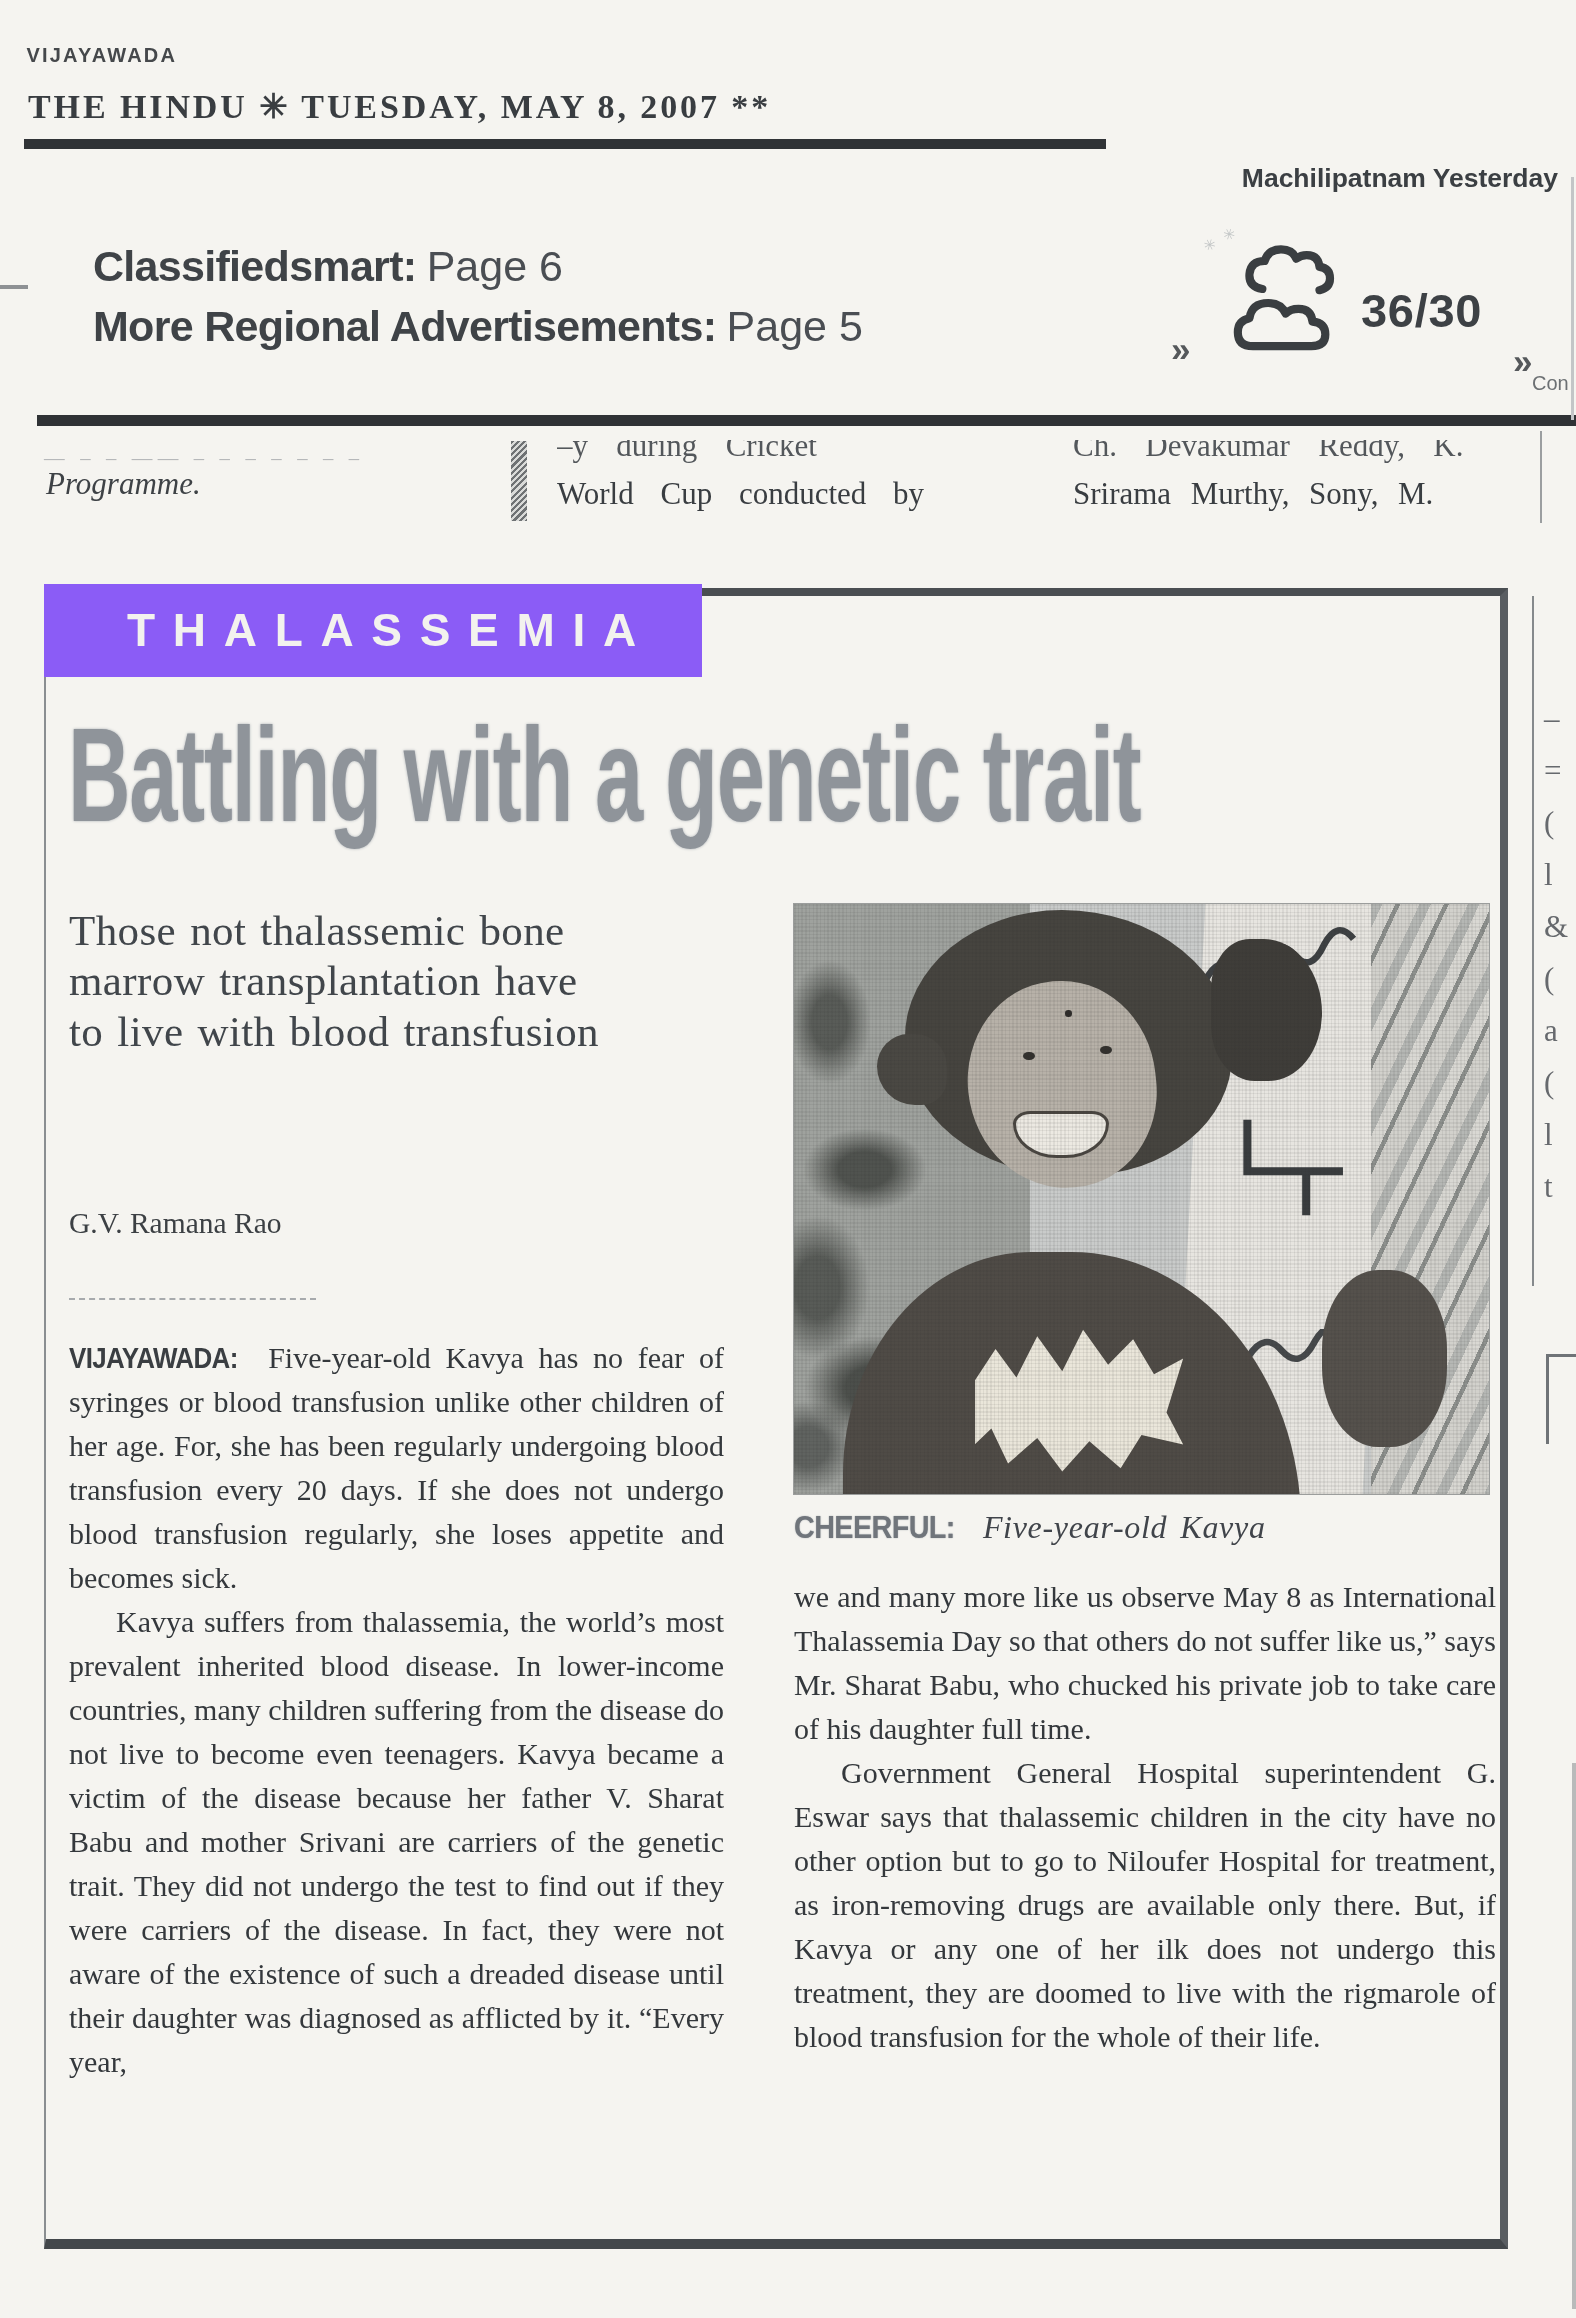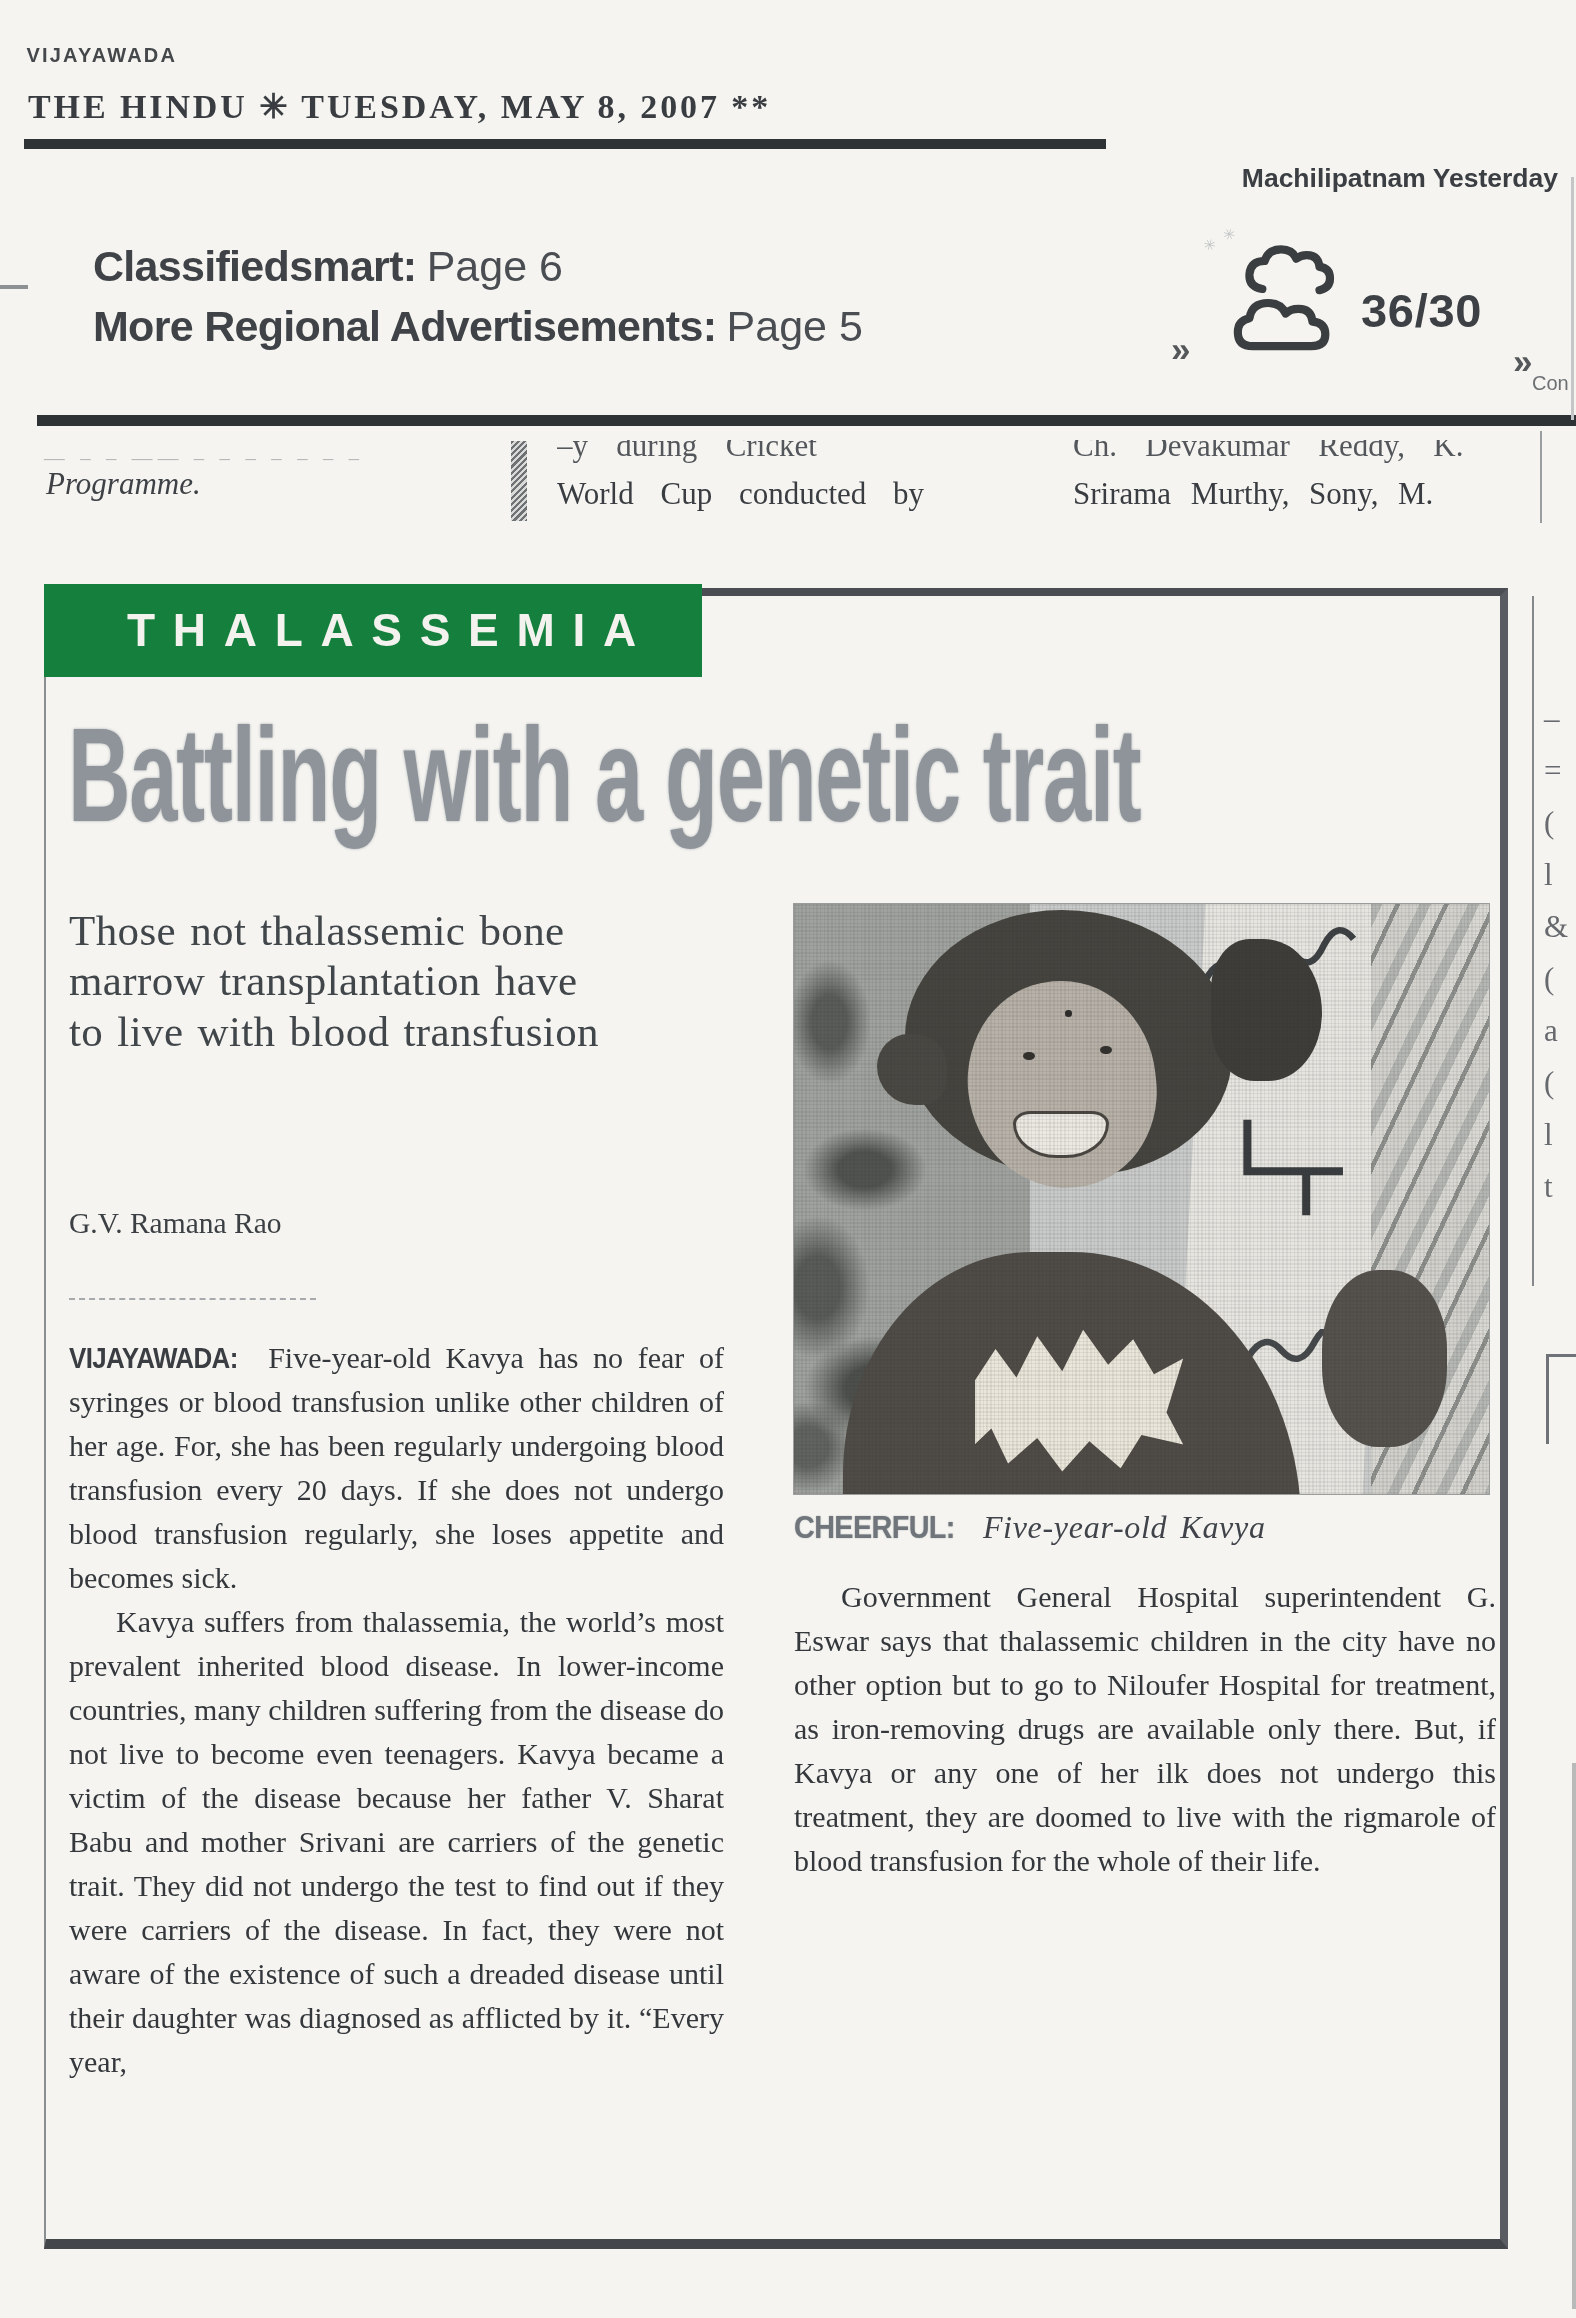--- a/index.html
+++ b/index.html
@@ -41,21 +41,21 @@
   .cut-mid{left:557px;top:440px;width:487px;}
   .cut-right{left:1073px;top:440px;width:465px;}
   .snippet-mid{left:557px;top:476px;font-size:31px;color:#393d41;word-spacing:19px;}
   .snippet-right{left:1073px;top:476px;font-size:31px;color:#393d41;word-spacing:11.8px;}
   .snippet-edge-line{left:1540px;top:431px;width:2.2px;height:92px;background:#9b9ea0;}
 
   
   .article-box{left:44px;top:588px;width:1464px;height:1661px;box-sizing:border-box;
                border-top:8.8px solid #4a4e52;border-right:8.8px solid #595d61;
                border-bottom:10.3px solid #43474b;border-left:2.9px solid #8a8e91;}
-  .kicker{left:44px;top:584px;width:658px;height:93px;background:#15803d;z-index:5;
+  .kicker{left:44px;top:584px;width:658px;height:93px;background:#8b5cf6;z-index:5;
           font-size:46px;font-weight:700;letter-spacing:17.7px;color:#f3f2ee;
           line-height:93px;padding-left:83px;box-sizing:border-box;white-space:nowrap;}
   .headline{left:68px;top:699px;width:1409px;font-size:111px;font-weight:700;letter-spacing:-1.5px;
             color:#8f949a;white-space:nowrap;transform:scale(0.78,1.2);transform-origin:top left;
             text-shadow:0 0 2.9px #a8adb2;}
   .deck{left:69px;top:906px;width:531px;font-size:43px;line-height:1.17;color:#41464b;letter-spacing:0.4px;word-spacing:2.9px;}
   .byline{left:69px;top:1207px;font-size:29.5px;color:#3c4044;}
   .byline-rule{left:69px;top:1298px;width:247px;border-top:2.9px dashed #a7aaad;}
   .bodycol{font-size:30px;line-height:44px;text-align:justify;color:#34383c;}
   .bodycol p{margin:0;}
@@ -190,20 +190,21 @@
   <div class="ph-arm"></div>
   <div class="ph-lace"></div>
   <div class="ph-dots"></div>
 </div>
 
 <div class="abs caption">
   <span class="caption-label">CHEERFUL:</span><span class="caption-text serif">Five-year-old Kavya</span>
 </div>
 
 <div class="abs bodycol col2">
+  <p>we and many more like us observe May 8 as International Thalassemia Day so that others do not suffer like us,” says Mr. Sharat Babu, who chucked his private job to take care of his daughter full time.</p>
   <p class="indent">Government General Hospital superintendent G. Eswar says that thalassemic children in the city have no other option but to go to Niloufer Hospital for treatment, as iron-removing drugs are available only there. But, if Kavya or any one of her ilk does not undergo this treatment, they are doomed to live with the rigmarole of blood transfusion for the whole of their life.</p>
 </div>
 
 <div class="abs margin-vline"></div>
 <div class="abs serif fragments">
   <span>–</span>
   <span>=</span>
   <span>(</span>
   <span>l</span>
   <span>&amp;</span>

